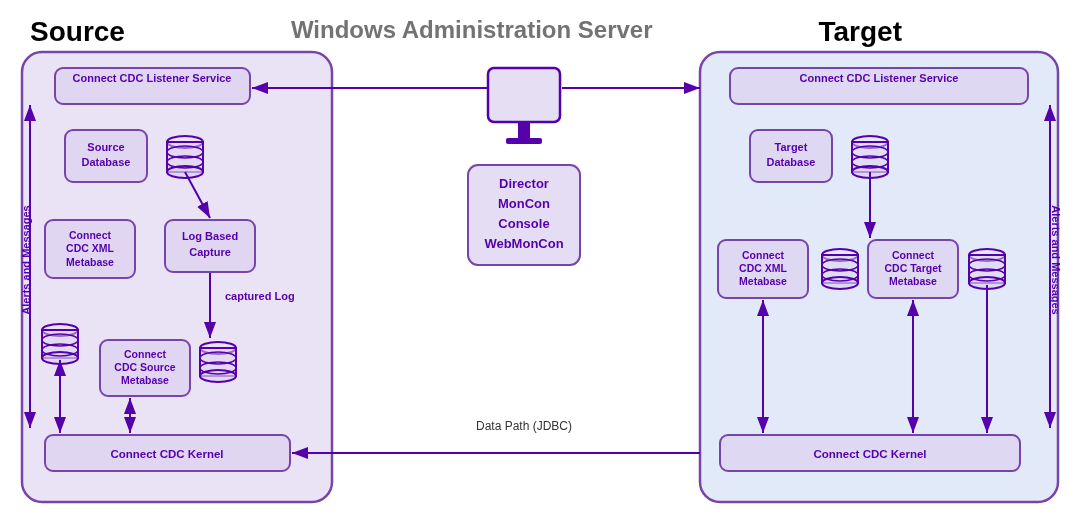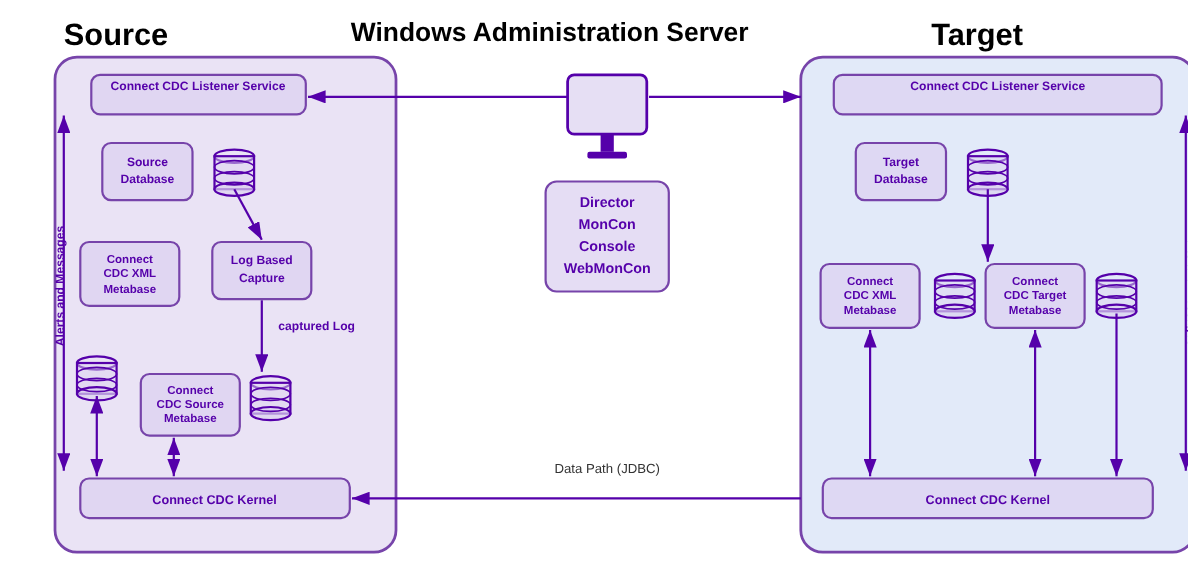--- a/index.html
+++ b/index.html
@@ -11,39 +11,38 @@
       overflow: hidden;
       position: relative;
     }
     .diagram {
       width: 932px;
       height: 519px;
       position: relative;
       display: flex;
       flex-direction: column;
       align-items: center;
-      margin-left: 28px;
     }
     .top-titles {
       display: flex;
       width: 100%;
       justify-content: space-between;
       padding: 8px 30px 0 30px;
       position: absolute;
       top: 8px;
     }
     .section-title {
       font-size: 28px;
       font-weight: bold;
       color: #000;
     }
     .center-title {
       font-size: 24px;
       font-weight: bold;
-      color: #000000;
+      color: #737373;
       text-align: left;
     }
   </style>
 </head>
 <body>
 
 <div class="diagram">
 
   <div class="top-titles">
     <span class="section-title">Source</span>

